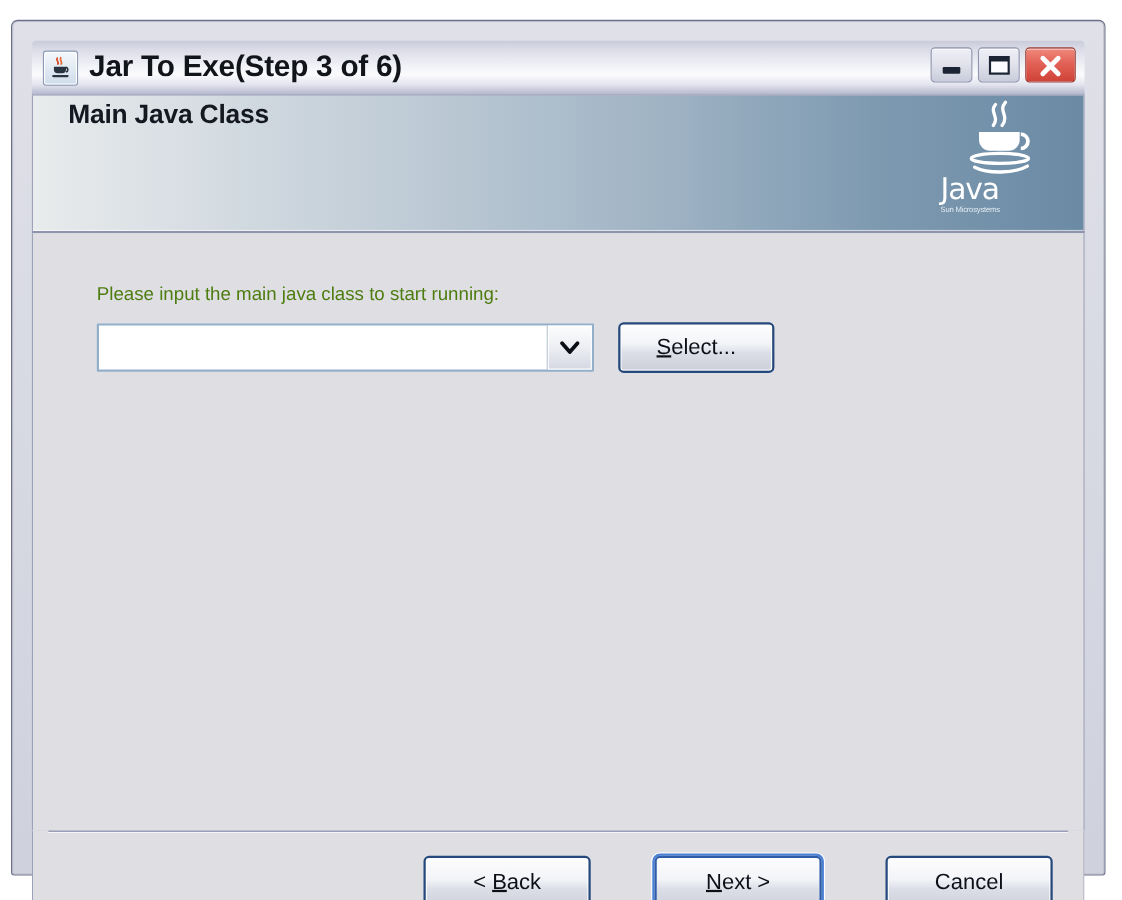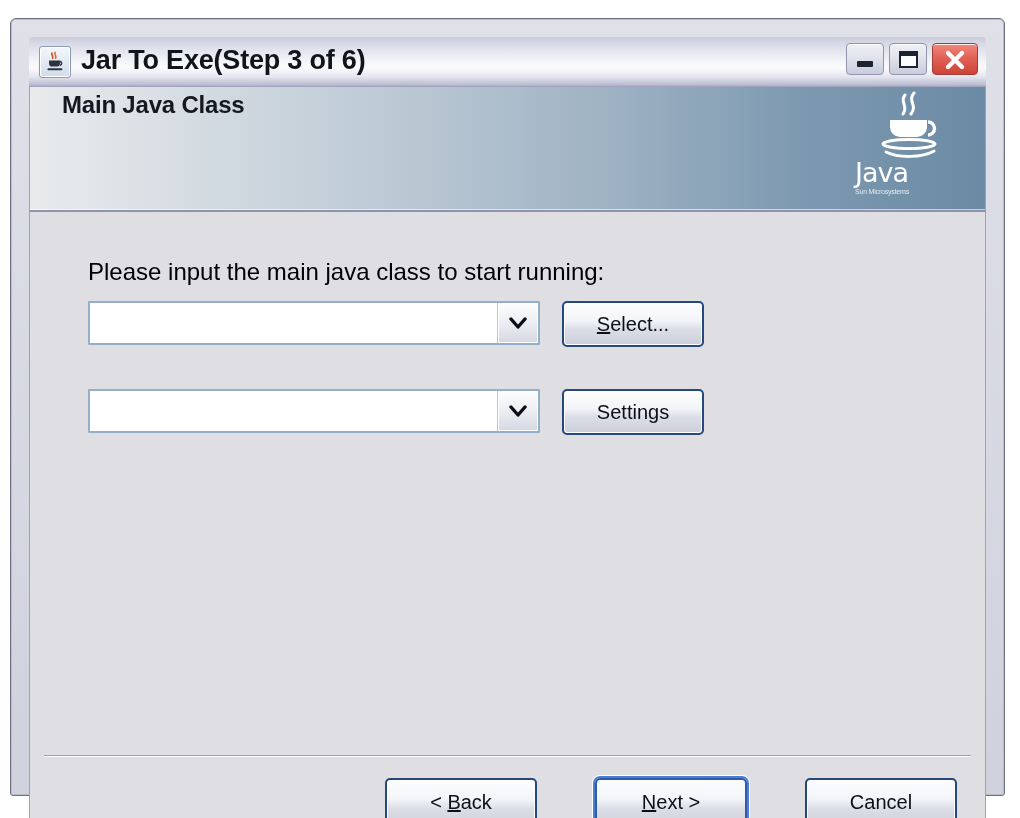--- a/index.html
+++ b/index.html
@@ -187,26 +187,27 @@
   #content {
     position: relative;
     height: 543px;
     box-sizing: border-box;
     background: #dedee3;
     border-left: 1px solid #9ea2b8;
     border-right: 1px solid #9ea2b8;
     padding: 46px 0 0 58px;
   }
   .field-label {
-    font-size: 24px;
-    color: #000000;
+    font-size: 17px;
+    color: #4d7c0f;
     margin-bottom: 15px;
   }
   .field-row {
     display: flex;
+    align-items: center;
     margin-bottom: 42px;
   }
   .combo {
     width: 452px;
     height: 44px;
     box-sizing: border-box;
     border: 2px solid #93b0cb;
     background: #ffffff;
     display: flex;
     align-items: stretch;
@@ -350,31 +351,20 @@
             <svg width="18" height="12" viewBox="0 0 18 12">
               <path d="M2 2 L9 10 L16 2" stroke="#0b0e14" stroke-width="3.4" fill="none" stroke-linecap="round" stroke-linejoin="round"></path>
             </svg>
           </span>
         </div>
         <button class="xp-button" id="select-button">
           <span class="mnemonic">S</span><span>elect...</span>
         </button>
       </div>
 
-      <div class="field-row">
-        <div class="combo">
-          <input class="combo-input" type="text" value="" style="">
-          <span class="combo-arrow">
-            <svg width="18" height="12" viewBox="0 0 18 12">
-              <path d="M2 2 L9 10 L16 2" stroke="#0b0e14" stroke-width="3.4" fill="none" stroke-linecap="round" stroke-linejoin="round"></path>
-            </svg>
-          </span>
-        </div>
-        <button class="xp-button" id="settings-button">Settings</button>
-      </div>
 
     </div>
 
     <div id="footer">
       <div id="footer-sep"></div>
       <button class="xp-button footer-btn"><span>&lt; </span><span class="mnemonic">B</span><span>ack</span></button>
       <button class="xp-button footer-btn default"><span class="mnemonic">N</span><span>ext &gt;</span></button>
       <button class="xp-button footer-btn">Cancel</button>
     </div>
 

